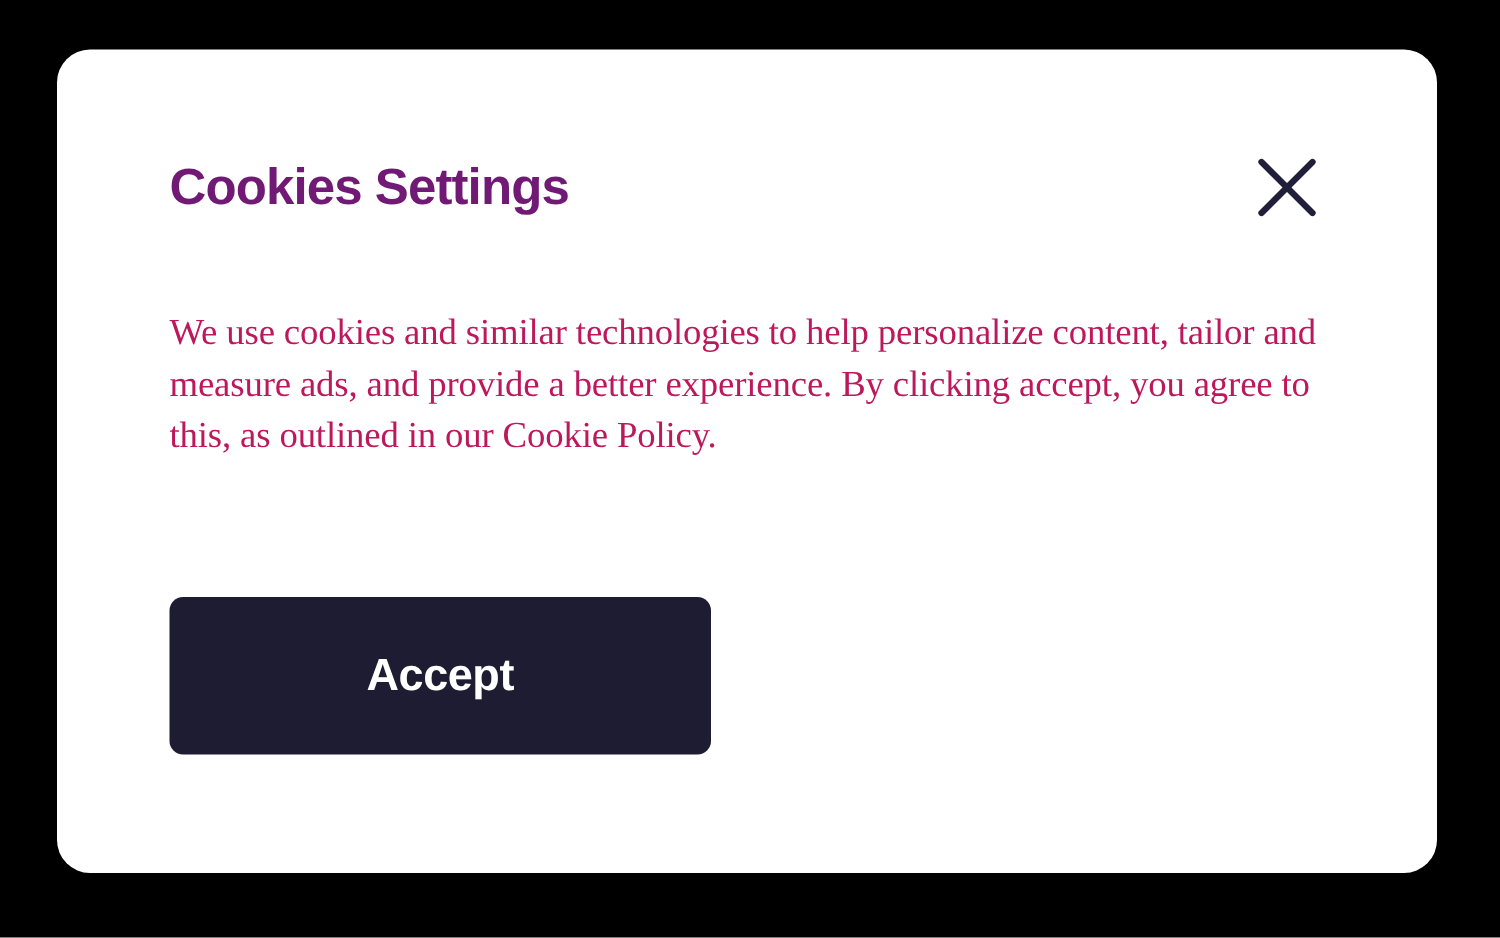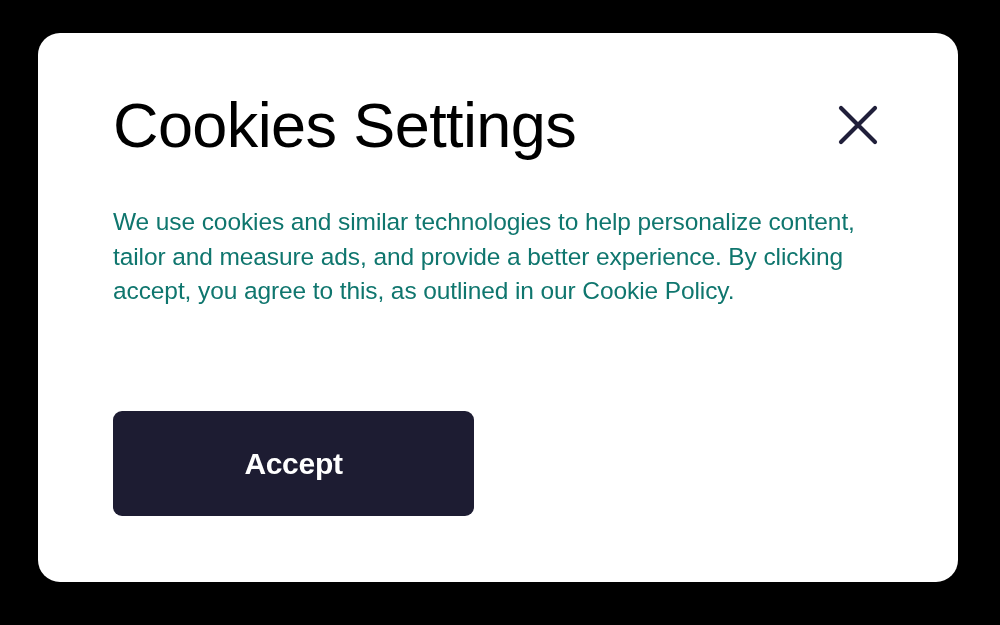--- a/index.html
+++ b/index.html
@@ -41,23 +41,23 @@
     left: 75px;
     top: 67px;
     right: 38px;
     height: 60px;
   }
 
   #dialog-title {
     position: absolute;
     left: 0;
     top: -4px;
-    font-size: 63px;
-    font-weight: normal;
-    color: #000000;
+    font-size: 34px;
+    font-weight: bold;
+    color: #701a75;
     letter-spacing: -0.6px;
     line-height: 58px;
     white-space: nowrap;
   }
 
   #close-button {
     position: absolute;
     right: 38px;
     top: 1px;
     width: 48px;
@@ -76,32 +76,32 @@
   }
 
   
   #dialog-description {
     position: absolute;
     left: 75px;
     top: 172px;
     width: 783px;
     font-size: 24.5px;
     line-height: 34.5px;
-    color: #0f766e;
+    color: #be185d;
     letter-spacing: -0.1px;
+    font-family: Liberation Serif, serif;
   }
 
   
   .dialog-actions {
     position: absolute;
     left: 75px;
     top: 365px;
     display: flex;
     gap: 48px;
-    margin-top: 13px;
   }
 
   .dialog-btn {
     width: 361px;
     height: 105px;
     border: none;
     border-radius: 9px;
     font-family: "Liberation Sans", sans-serif;
     font-size: 30px;
     font-weight: bold;

